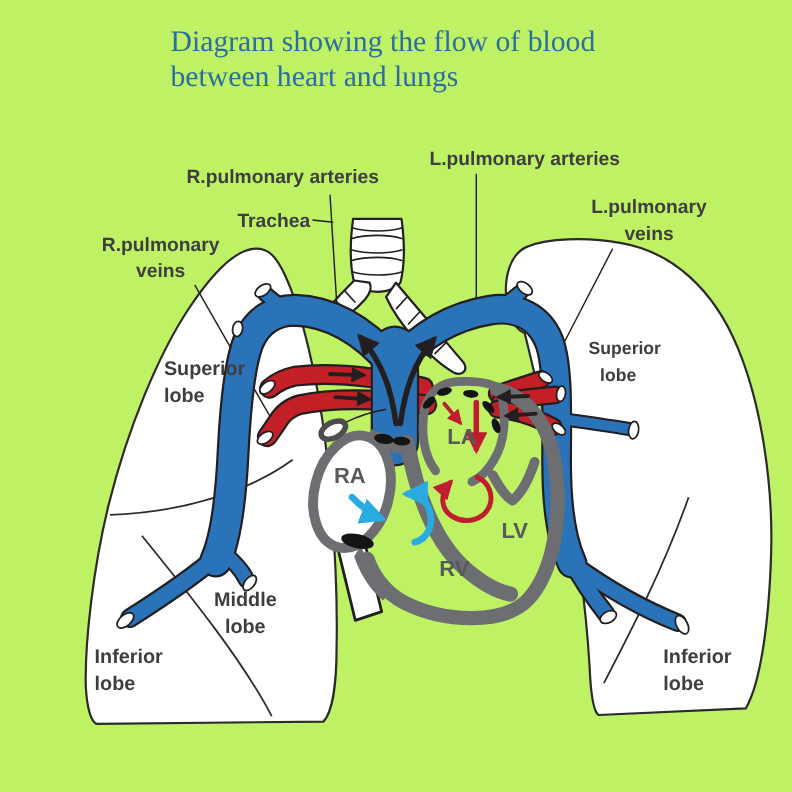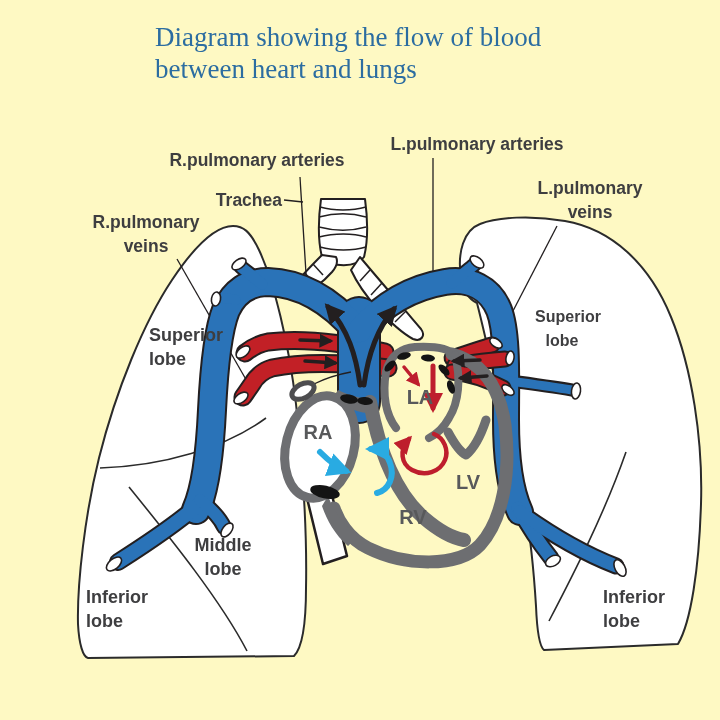--- a/index.html
+++ b/index.html
@@ -1,16 +1,16 @@
 <!DOCTYPE html>
 <html><head>
 <meta charset="utf-8">
 <style>
   html,body{margin:0;padding:0;background:#ffffff;}
-  #stage{position:relative;width:720px;height:720px;background:#fef9c3;overflow:hidden;
+  #stage{position:relative;width:720px;height:720px;background:#bef264;overflow:hidden;
          font-family:"Liberation Sans",sans-serif;}
   svg{position:absolute;left:0;top:0;}
   .title-line{font-family:"Liberation Serif",serif;font-size:27px;fill:#2c6da1;}
   .lbl{font-family:"Liberation Sans",sans-serif;font-weight:600;fill:#3e3e40;}
   .s17{font-size:17.5px}.s18{font-size:18px}.s16{font-size:16px}
   .chamber{font-family:"Liberation Sans",sans-serif;font-weight:600;font-size:20px;fill:#58595b;}
   .outline{fill:#ffffff;stroke:#2b2b2b;stroke-width:2;stroke-linejoin:round;}
   .fissure{fill:none;stroke:#2b2b2b;stroke-width:1.6;}
   .ring{fill:none;stroke:#231f20;stroke-width:1.5;}
   .tube{fill:#ffffff;stroke:#231f20;stroke-width:2;stroke-linejoin:round;}

